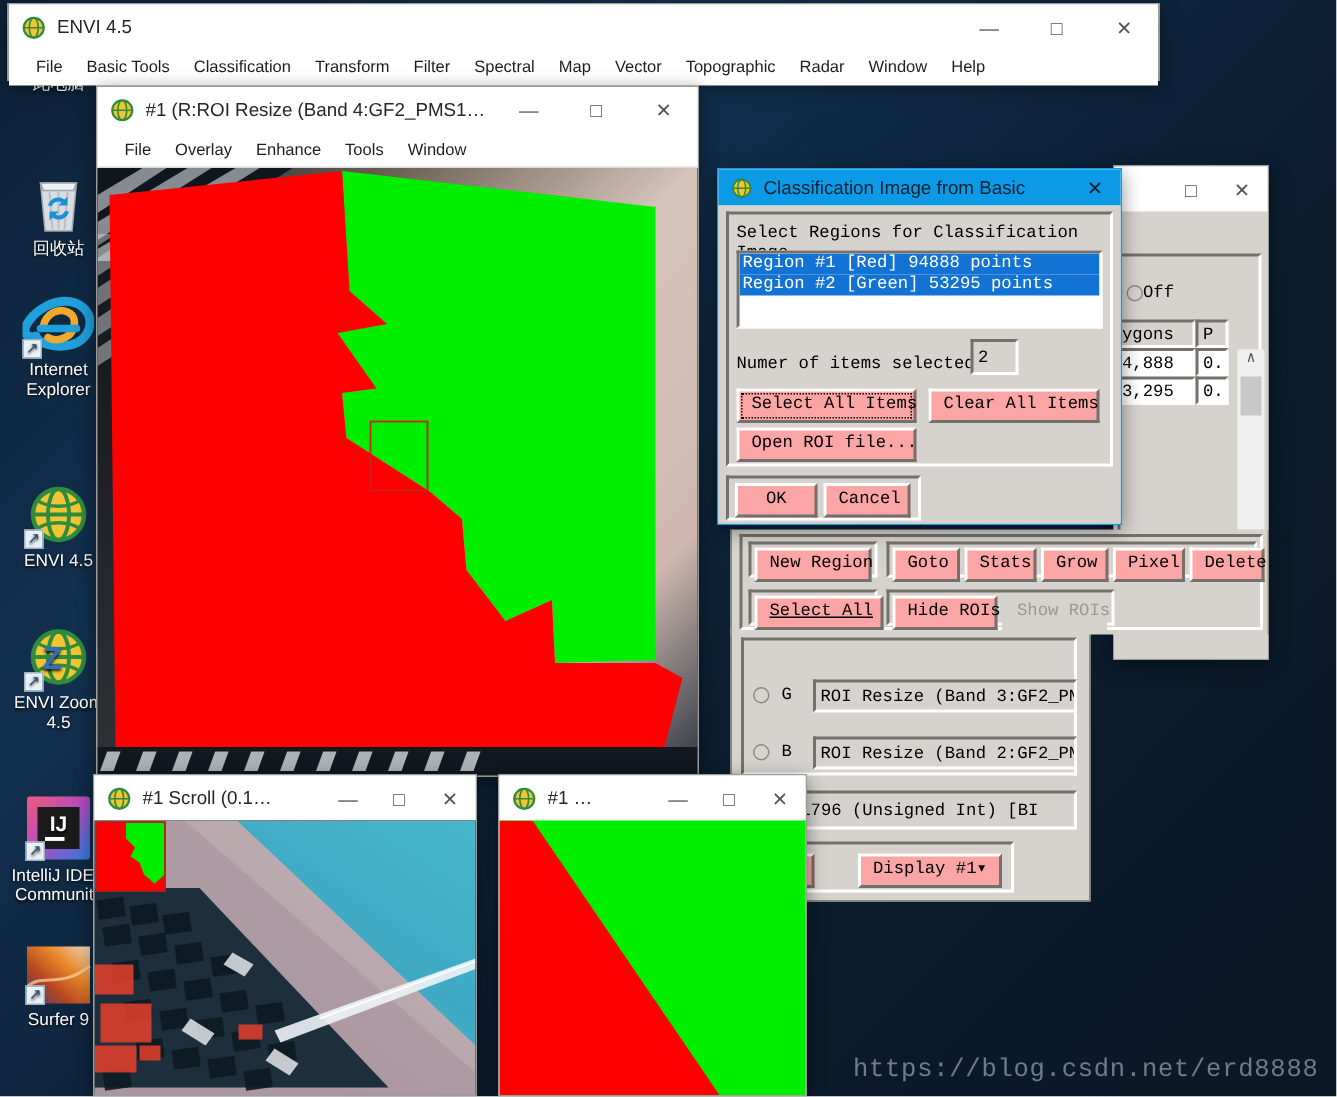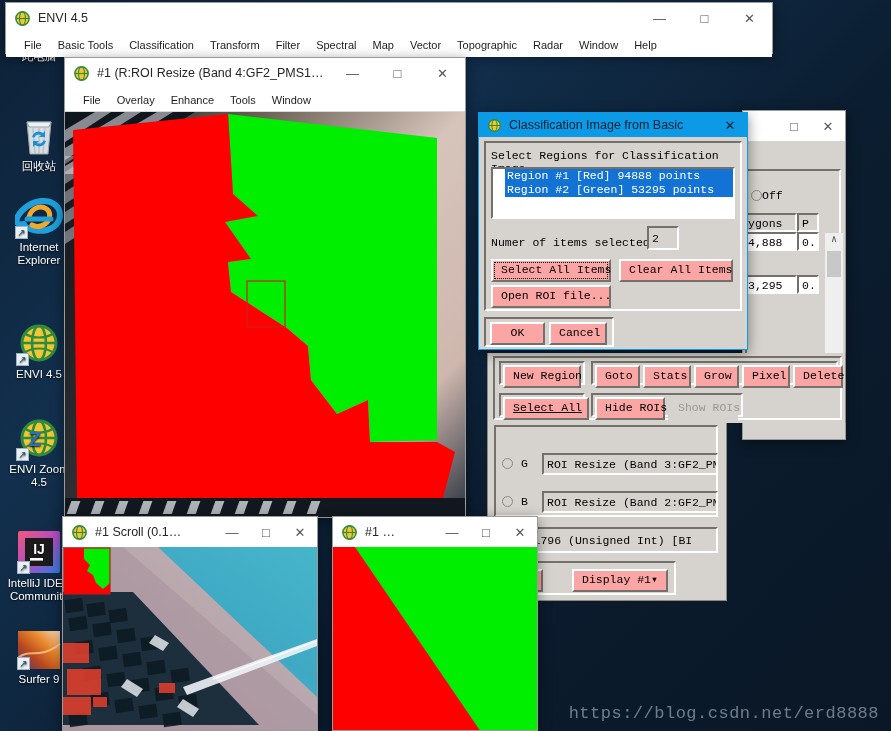--- a/index.html
+++ b/index.html
@@ -347,21 +347,21 @@
 
       <div style="position:absolute; left:0px; top:72px; width:82px;">
         <div style="display:flex;">
           <div class="mfield motif" style="width:54px; height:19px; line-height:15px; background:#d6d3ce;">ygons</div>
           <div class="mfield motif" style="width:22px; height:19px; line-height:15px; background:#d6d3ce;">P</div>
         </div>
         <div style="display:flex;">
           <div class="mfield motif" style="width:54px; height:19px; line-height:15px; background:#ffffff;">4,888</div>
           <div class="mfield motif" style="width:22px; height:19px; line-height:15px; background:#ffffff;">0.</div>
         </div>
-        <div style="display:flex;margin-top:24px;">
+        <div style="display:flex;">
           <div class="mfield motif" style="width:54px; height:19px; line-height:15px; background:#ffffff;">3,295</div>
           <div class="mfield motif" style="width:22px; height:19px; line-height:15px; background:#ffffff;">0.</div>
         </div>
       </div>
 
       <div style="position:absolute; left:82px; top:92px; width:18px; height:140px; background:#efefef;">
         <div class="motif" style="text-align:center; font-size:10px; color:#555;">∧</div>
         <div style="position:absolute; left:2px; top:18px; width:14px; height:26px; background:#c8c8c8;"></div>
         <div class="motif" style="position:absolute; bottom:0; left:0; right:0; text-align:center; font-size:10px; color:#555;">∨</div>
       </div>
@@ -601,21 +601,21 @@
         <span class="wbtn sm" style="height:24px;color:#0b2030;">✕</span>
       </span>
     </div>
 
     <div style="position:absolute; left:0; top:24px; right:0; bottom:0; background:#d6d3ce; padding:5px;">
 
       <div class="mframe" style="position:absolute; left:5px; top:4px; width:258px; height:170px;"></div>
 
       <div class="motif" style="position:absolute; left:12px; top:12px;">Select Regions for Classification Image</div>
 
-      <div class="mlist" style="position:absolute; left:12px; top:30px; width:244px; height:52px;padding-left:12px;">
+      <div class="mlist" style="position:absolute; left:12px; top:30px; width:244px; height:52px;">
         <div class="row sel">Region #1 [Red] 94888 points</div>
         <div class="row sel">Region #2 [Green] 53295 points</div>
       </div>
 
       <div class="motif" style="position:absolute; left:12px; top:96px; line-height:20px;">Numer of items selected:</div>
       <div class="mfield" style="position:absolute; left:168px; top:89px; width:32px; height:24px; line-height:20px; background:#d6d3ce;">2</div>
 
       <span class="mbtn dashed" style="position:absolute; left:12px; top:122px; width:120px; text-align:center;">Select All Items</span>
       <span class="mbtn" style="position:absolute; left:140px; top:122px; width:114px; text-align:center;">Clear All Items</span>
 

